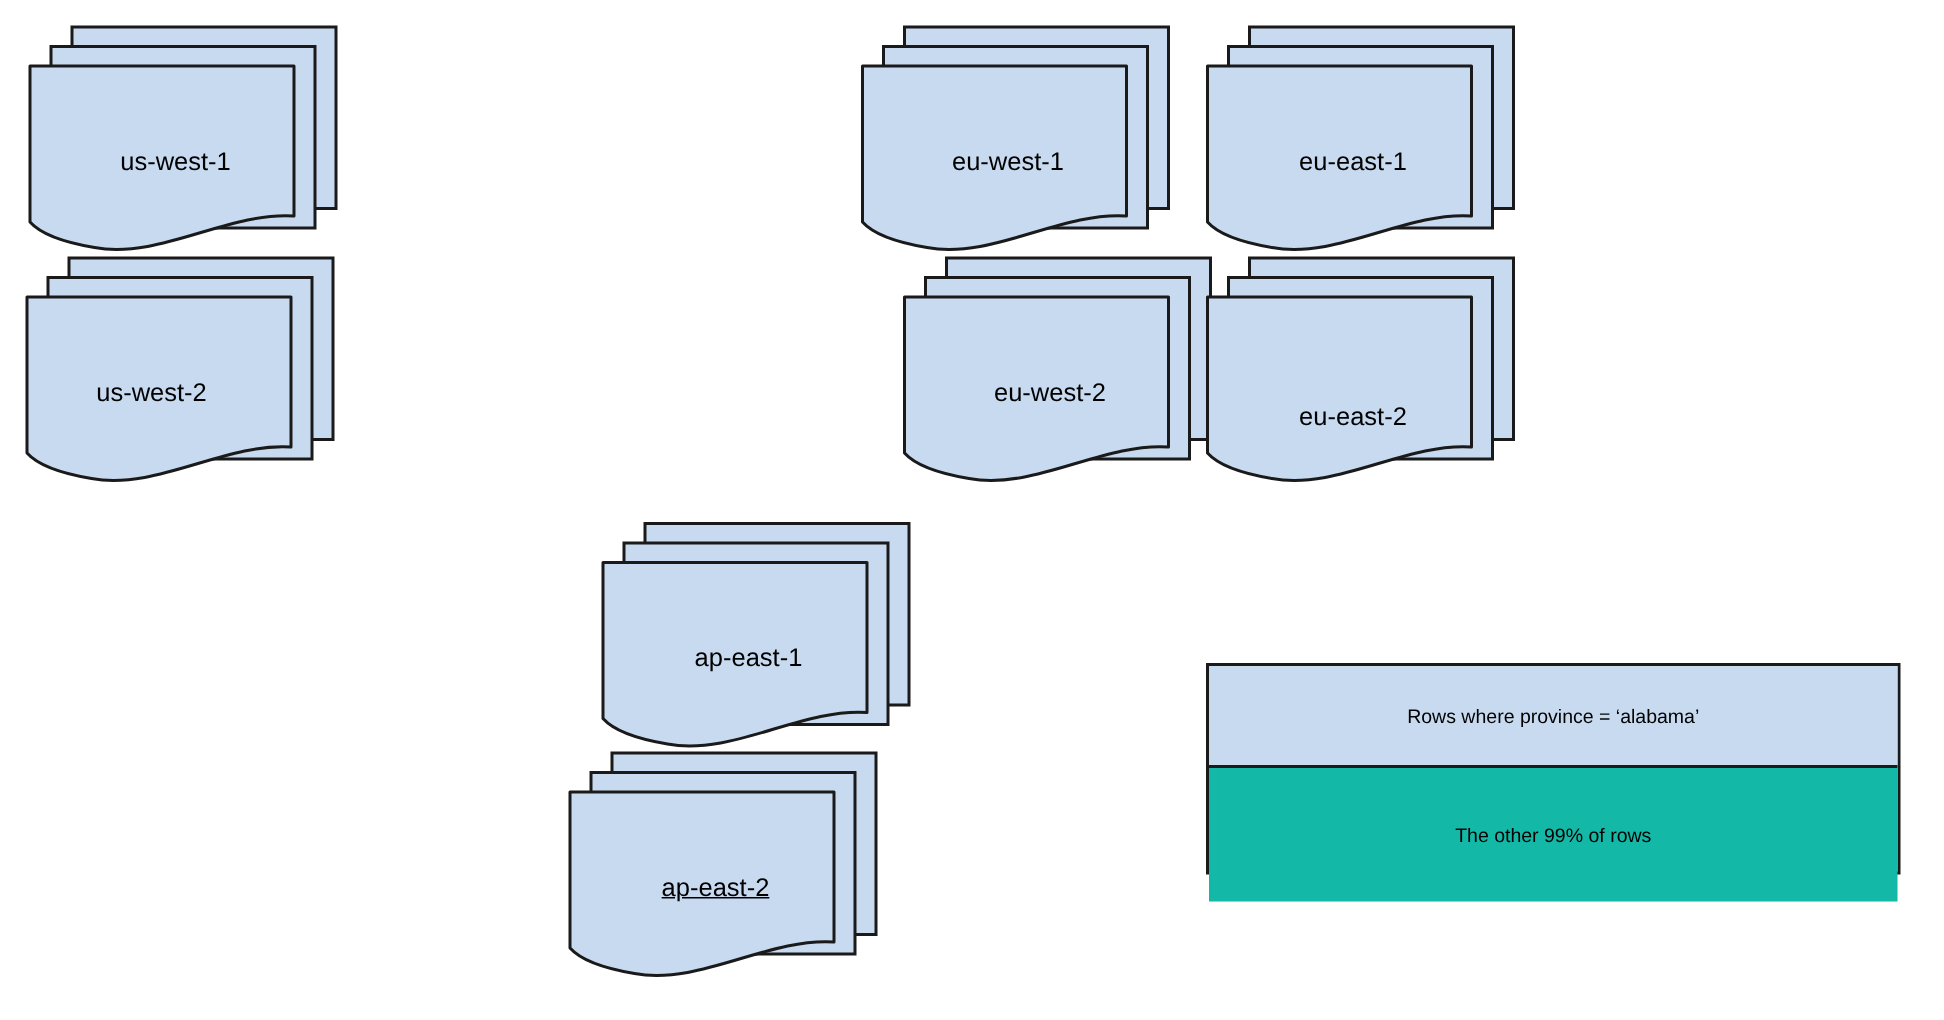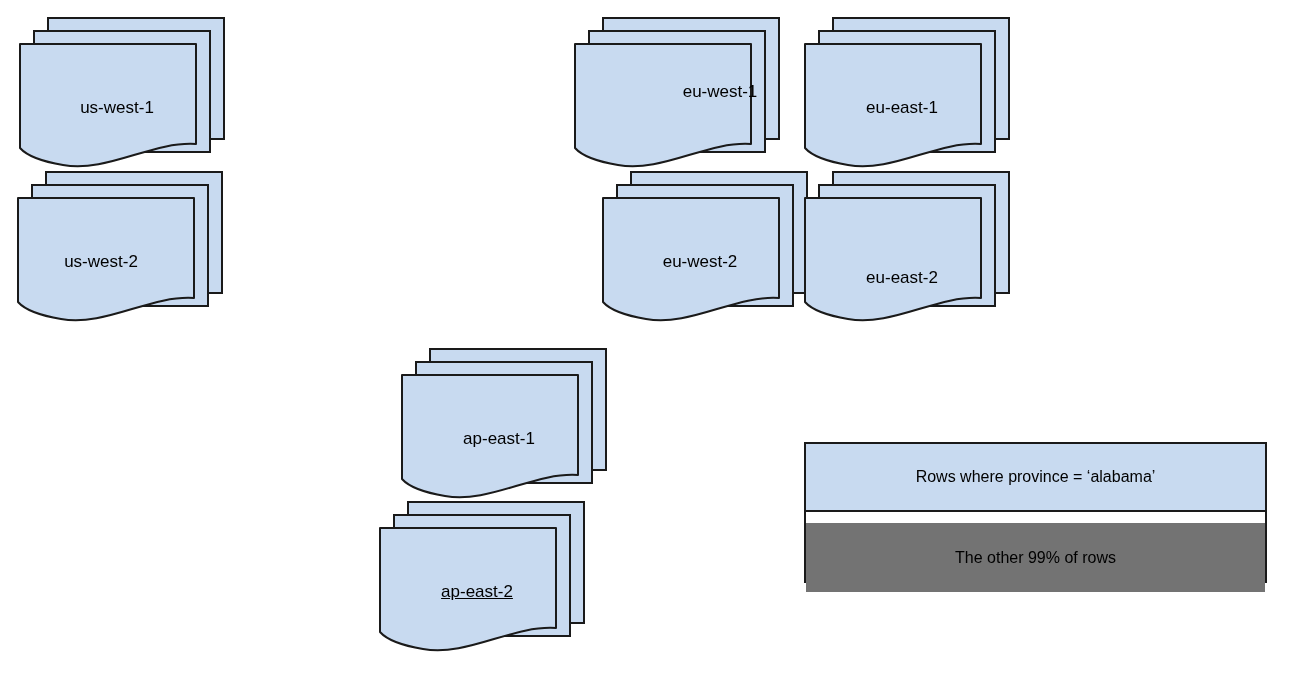--- a/index.html
+++ b/index.html
@@ -46,21 +46,21 @@
   .legend {
     position: absolute;
     box-sizing: border-box;
     border: 2px solid #1a1a1a;
   }
   .legend-row {
     box-sizing: border-box;
     display: flex;
     align-items: center;
     justify-content: center;
-    font-size: 16px;
+    font-size: 13px;
     color: #000000;
     font-family: "Liberation Sans", sans-serif;
   }
   .legend-row.top {
     border-bottom: 2px solid #1a1a1a;
   }
 </style>
 </head>
 <body>
 
@@ -78,21 +78,21 @@
   </div>
     <div class="doc-stack" style="left: 574px; top: 44px;">
     <svg viewBox="0 0 205 150" xmlns="http://www.w3.org/2000/svg">
 
       <path class="sheet-back" d="M 29,-26 L 205,-26 L 205,95 L 29,95 Z" stroke="#1a1a1a" stroke-width="2" stroke-linejoin="miter" fill="#c8daf0"></path>
 
       <path class="sheet-mid" d="M 15,-13 L 191,-13 L 191,108 L 15,108 Z" stroke="#1a1a1a" stroke-width="2" stroke-linejoin="miter" fill="#c8daf0"></path>
 
       <path class="sheet-front" d="M 1,0 L 177,0 L 177,100 C 133,97 88,129 44,121 C 26,118 9,113 1,104 Z" stroke="#1a1a1a" stroke-width="2" stroke-linejoin="round" stroke-linecap="round" fill="#c8daf0"></path>
     </svg>
-    <div class="stack-label" style="top: 38px; padding-left: 48px;">eu-west-1</div>
+    <div class="stack-label" style="top: 54px;">eu-west-1</div>
   </div>
     <div class="doc-stack" style="left: 804px; top: 44px;">
     <svg viewBox="0 0 205 150" xmlns="http://www.w3.org/2000/svg">
 
       <path class="sheet-back" d="M 29,-26 L 205,-26 L 205,95 L 29,95 Z" stroke="#1a1a1a" stroke-width="2" stroke-linejoin="miter" fill="#c8daf0"></path>
 
       <path class="sheet-mid" d="M 15,-13 L 191,-13 L 191,108 L 15,108 Z" stroke="#1a1a1a" stroke-width="2" stroke-linejoin="miter" fill="#c8daf0"></path>
 
       <path class="sheet-front" d="M 1,0 L 177,0 L 177,100 C 133,97 88,129 44,121 C 26,118 9,113 1,104 Z" stroke="#1a1a1a" stroke-width="2" stroke-linejoin="round" stroke-linecap="round" fill="#c8daf0"></path>
     </svg>
@@ -150,17 +150,17 @@
       <path class="sheet-mid" d="M 15,-13 L 191,-13 L 191,108 L 15,108 Z" stroke="#1a1a1a" stroke-width="2" stroke-linejoin="miter" fill="#c8daf0"></path>
 
       <path class="sheet-front" d="M 1,0 L 177,0 L 177,100 C 133,97 88,129 44,121 C 26,118 9,113 1,104 Z" stroke="#1a1a1a" stroke-width="2" stroke-linejoin="round" stroke-linecap="round" fill="#c8daf0"></path>
     </svg>
     <div class="stack-label" style="top: 54px; text-decoration: underline;">ap-east-2</div>
   </div>
     <div class="legend" style="left: 804px; top: 442px; width: 463px; height: 141px;">
       <div class="legend-row top" style="height: 68px; background: rgb(200, 218, 240);">
         <span>Rows where province = ‘alabama’</span>
       </div>
-      <div class="legend-row" style="height: 69px; background: #737373; margin-top: 11px;">
+      <div class="legend-row" style="height: 89px; background: #14b8a6;">
         <span>The other 99% of rows</span>
       </div>
     </div>
   </div>
 
 </body></html>

